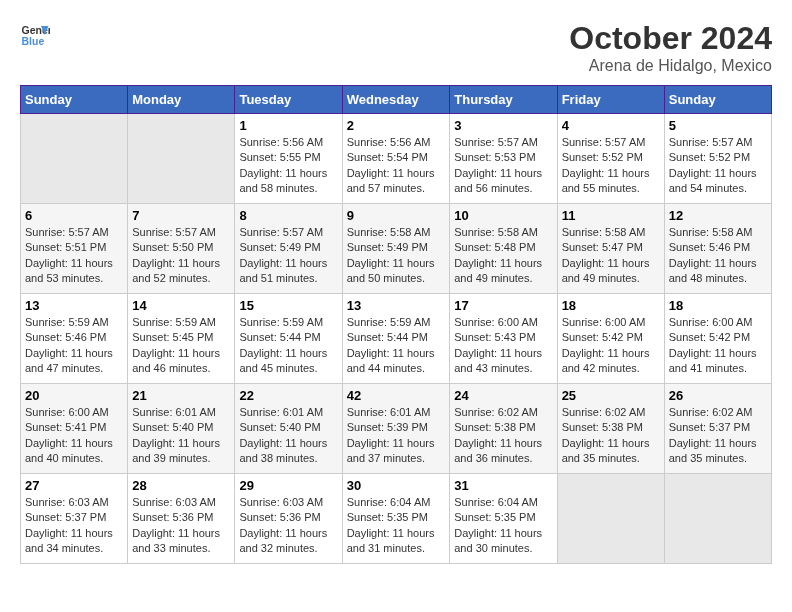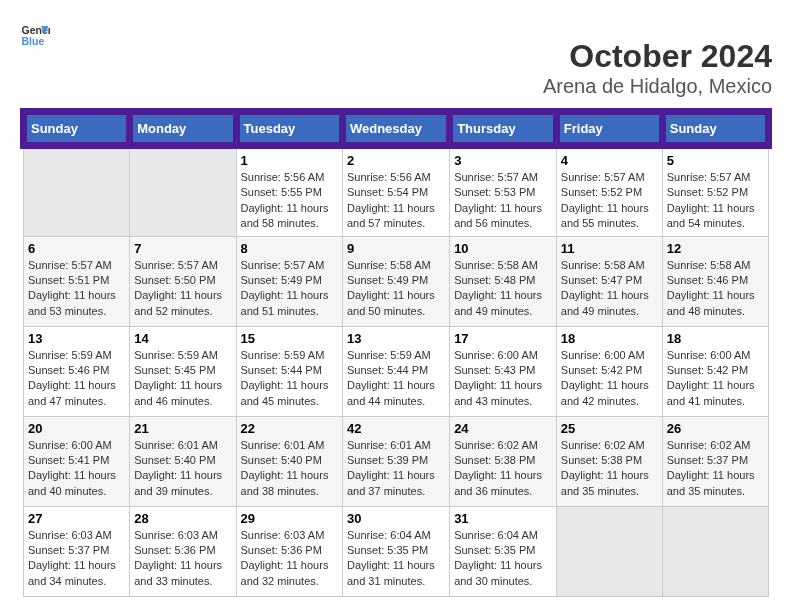--- a/index.html
+++ b/index.html
@@ -25,39 +25,38 @@
       width: 30px;
       height: 30px;
     }
     .title-block {
       text-align: right;
     }
     .month-title {
       font-size: 32px;
       font-weight: bold;
       color: #333;
-      margin-top: 18px;
     }
     .location {
-      font-size: 20px;
+      font-size: 16px;
       color: #555;
     }
     table {
       width: 100%;
       border-collapse: collapse;
       font-size: 11px;
     }
     thead tr th {
       background-color: #3a6bbf;
       color: #fff;
       padding: 6px 4px;
       text-align: left;
       font-size: 13px;
       font-weight: bold;
-      border: 7px solid #4c1d95;
+      border: 1px solid #4c1d95;
     }
     tbody tr td {
       border: 1px solid #ccc;
       vertical-align: top;
       padding: 4px;
       height: 90px;
       width: 108px;
     }
     tbody tr:nth-child(odd) td {
       background-color: #fff;

